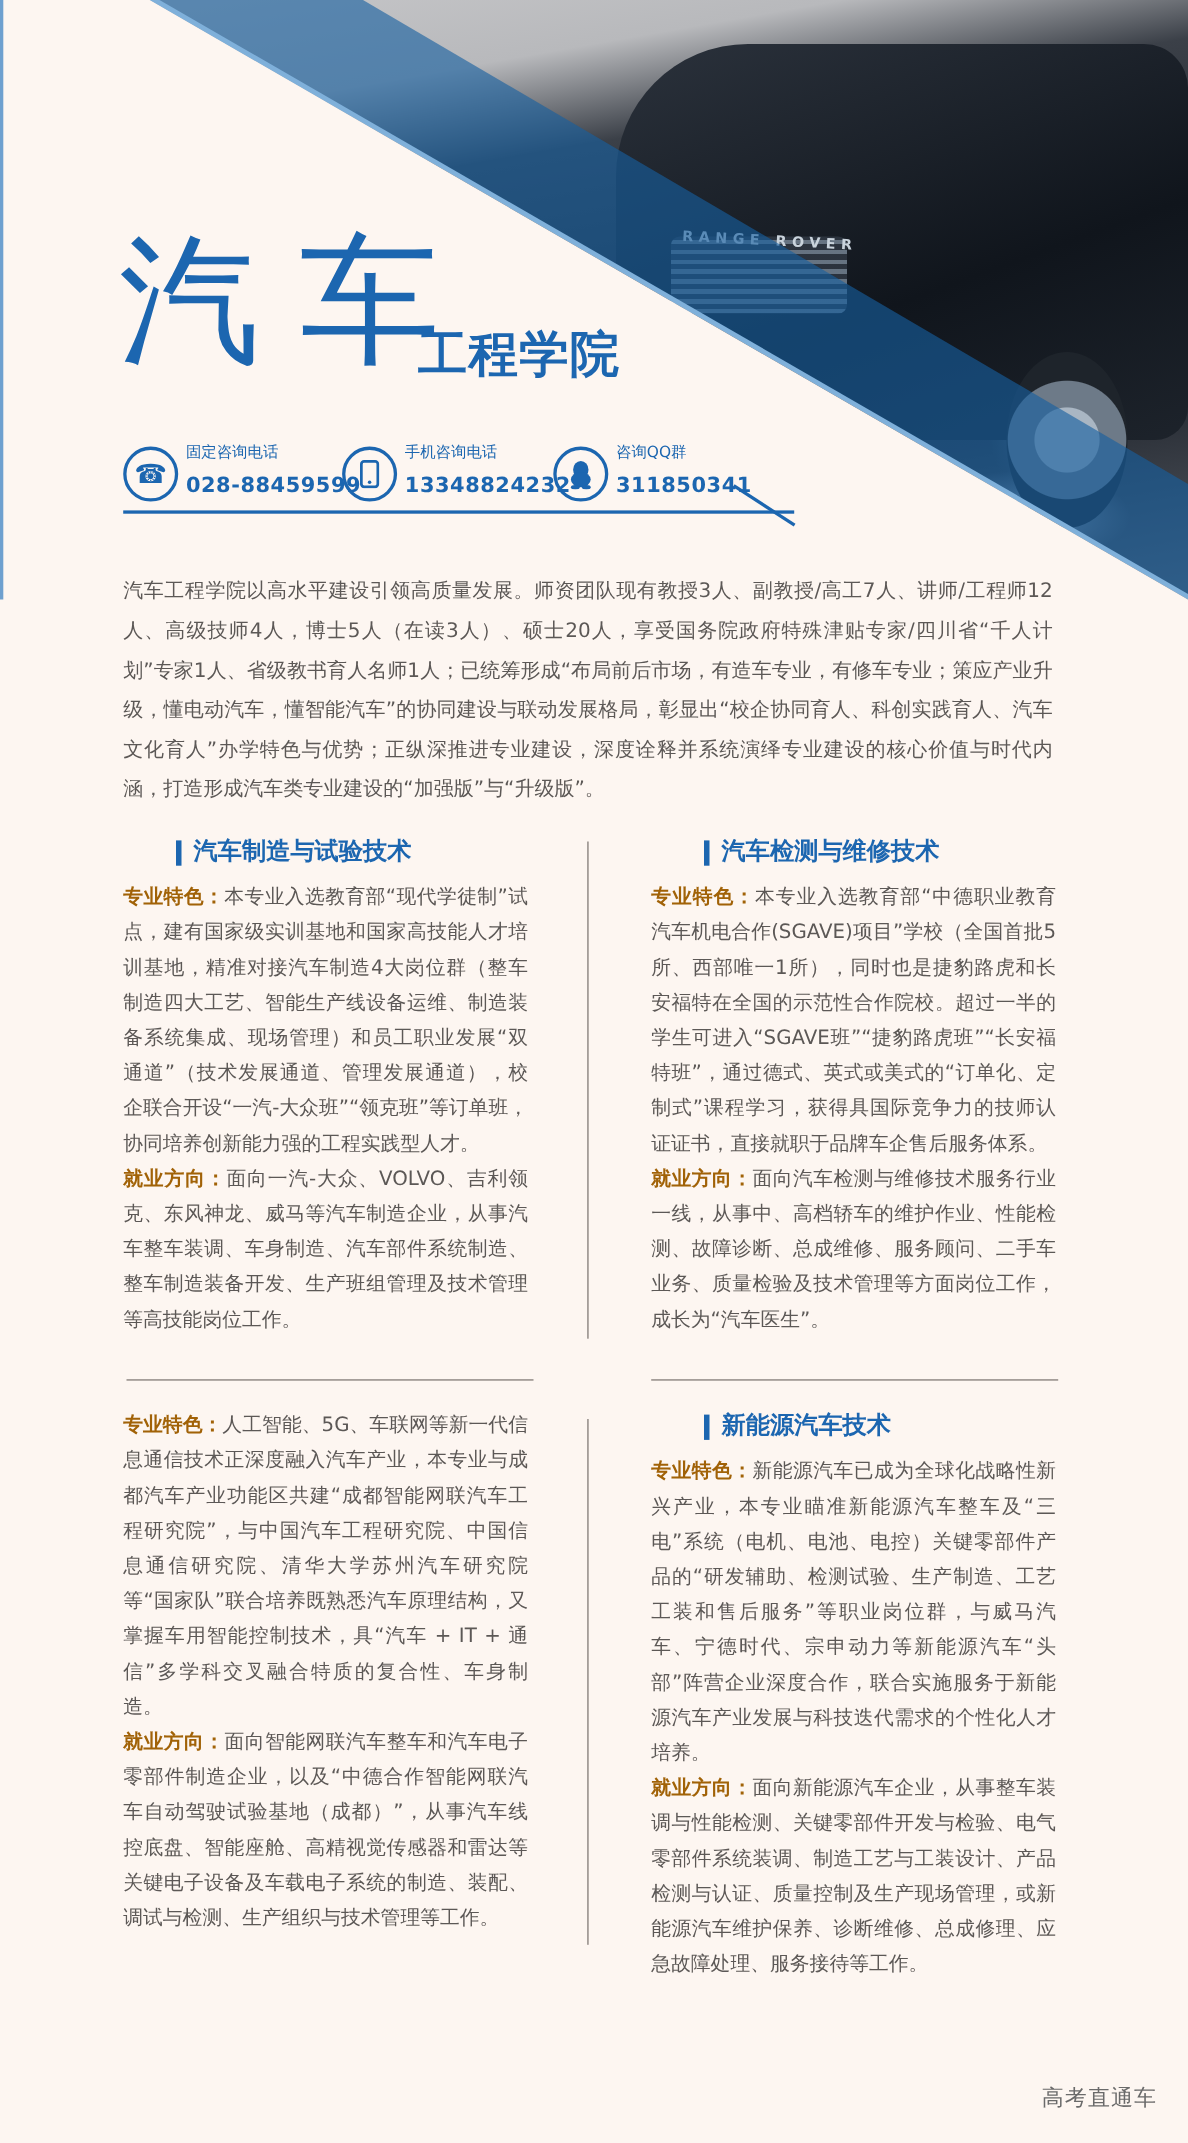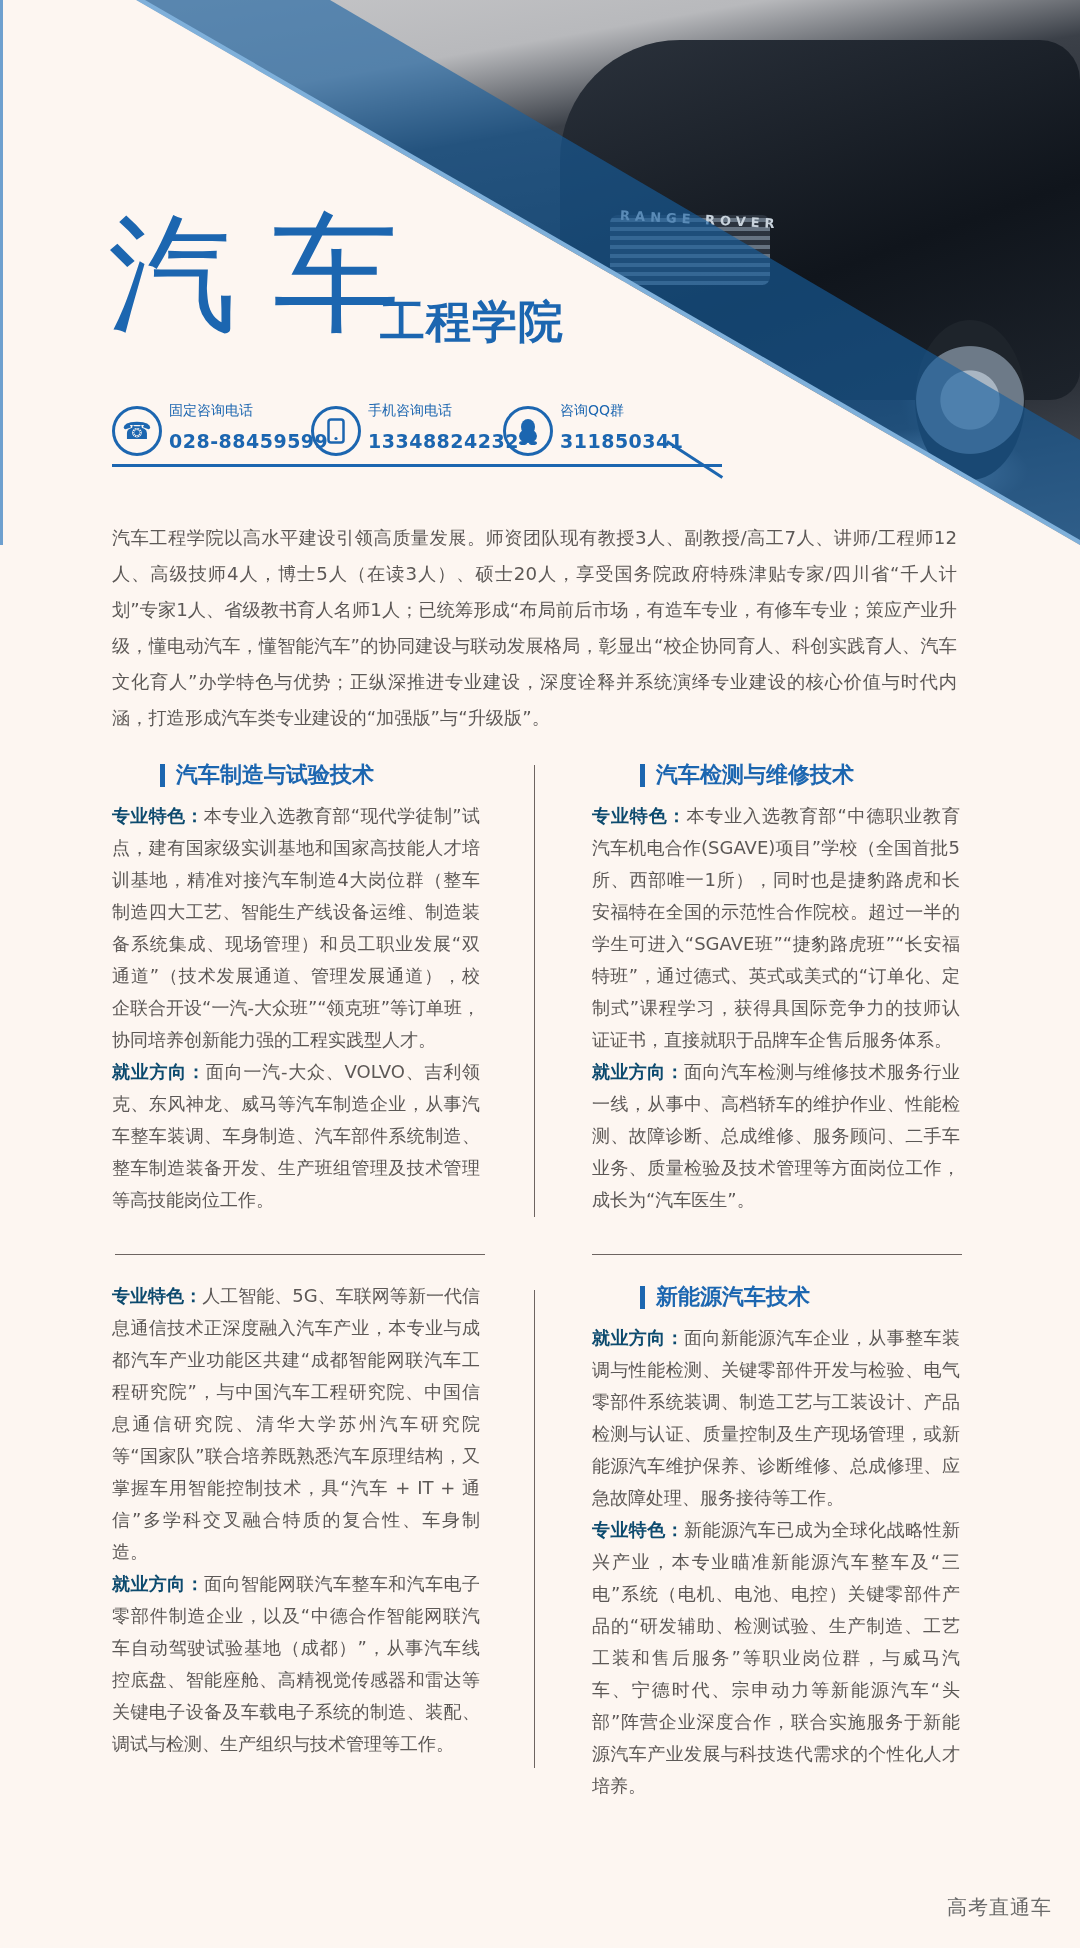--- a/index.html
+++ b/index.html
@@ -122,21 +122,21 @@
       font-size: 22px; font-weight: bold; color: #1c66b0; line-height: 34px;
       margin-bottom: 8px;
       margin-left: 48px;
     }
     .major .heading .bar {
       position: absolute; left: 0; top: 6px; width: 5px; height: 23px; background: #1c66b0;
     }
     .major p {
       margin: 0; font-size: 18px; line-height: 32px; color: #5c5856; text-align: justify;
     }
-    .major p .lead { font-weight: bold; color: #0c4a6e; }
+    .major p .lead { font-weight: bold; color: #a16207; }
 
     .vdivider {
       position: absolute; left: 534px; width: 1px; background: #6d6461;
     }
     .hdivider {
       position: absolute; top: 1254px; height: 1px; background: #6d6461;
     }
 
     .watermark {
       position: absolute; right: 28px; top: 1894px;
@@ -221,19 +221,19 @@
 <div class="major" style="left:112px; top:1280px;">
   <p><span class="lead">专业特色：</span><span>人工智能、5G、车联网等新一代信息通信技术正深度融入汽车产业，本专业与成都汽车产业功能区共建“成都智能网联汽车工程研究院”，与中国汽车工程研究院、中国信息通信研究院、清华大学苏州汽车研究院等“国家队”联合培养既熟悉汽车原理结构，又掌握车用智能控制技术，具“汽车 + IT + 通信”多学科交叉融合特质的复合性、车身制造。</span></p>
   <p><span class="lead">就业方向：</span><span>面向智能网联汽车整车和汽车电子零部件制造企业，以及“中德合作智能网联汽车自动驾驶试验基地（成都）”，从事汽车线控底盘、智能座舱、高精视觉传感器和雷达等关键电子设备及车载电子系统的制造、装配、调试与检测、生产组织与技术管理等工作。</span></p>
 </div>
 
 <div class="major" style="left:592px; top:1280px;">
   <div class="heading">
     <span class="bar"></span>
     <span>新能源汽车技术</span>
   </div>
+  <p><span class="lead">专业特色：</span><span>新能源汽车已成为全球化战略性新兴产业，本专业瞄准新能源汽车整车及“三电”系统（电机、电池、电控）关键零部件产品的“研发辅助、检测试验、生产制造、工艺工装和售后服务”等职业岗位群，与威马汽车、宁德时代、宗申动力等新能源汽车“头部”阵营企业深度合作，联合实施服务于新能源汽车产业发展与科技迭代需求的个性化人才培养。</span></p>
   <p><span class="lead">就业方向：</span><span>面向新能源汽车企业，从事整车装调与性能检测、关键零部件开发与检验、电气零部件系统装调、制造工艺与工装设计、产品检测与认证、质量控制及生产现场管理，或新能源汽车维护保养、诊断维修、总成修理、应急故障处理、服务接待等工作。</span></p>
-  <p><span class="lead">专业特色：</span><span>新能源汽车已成为全球化战略性新兴产业，本专业瞄准新能源汽车整车及“三电”系统（电机、电池、电控）关键零部件产品的“研发辅助、检测试验、生产制造、工艺工装和售后服务”等职业岗位群，与威马汽车、宁德时代、宗申动力等新能源汽车“头部”阵营企业深度合作，联合实施服务于新能源汽车产业发展与科技迭代需求的个性化人才培养。</span></p>
 </div>
 
 <div class="vdivider" style="top:1290px; height:478px;"></div>
 
 <div class="watermark">高考直通车</div>
 
 </body></html>

